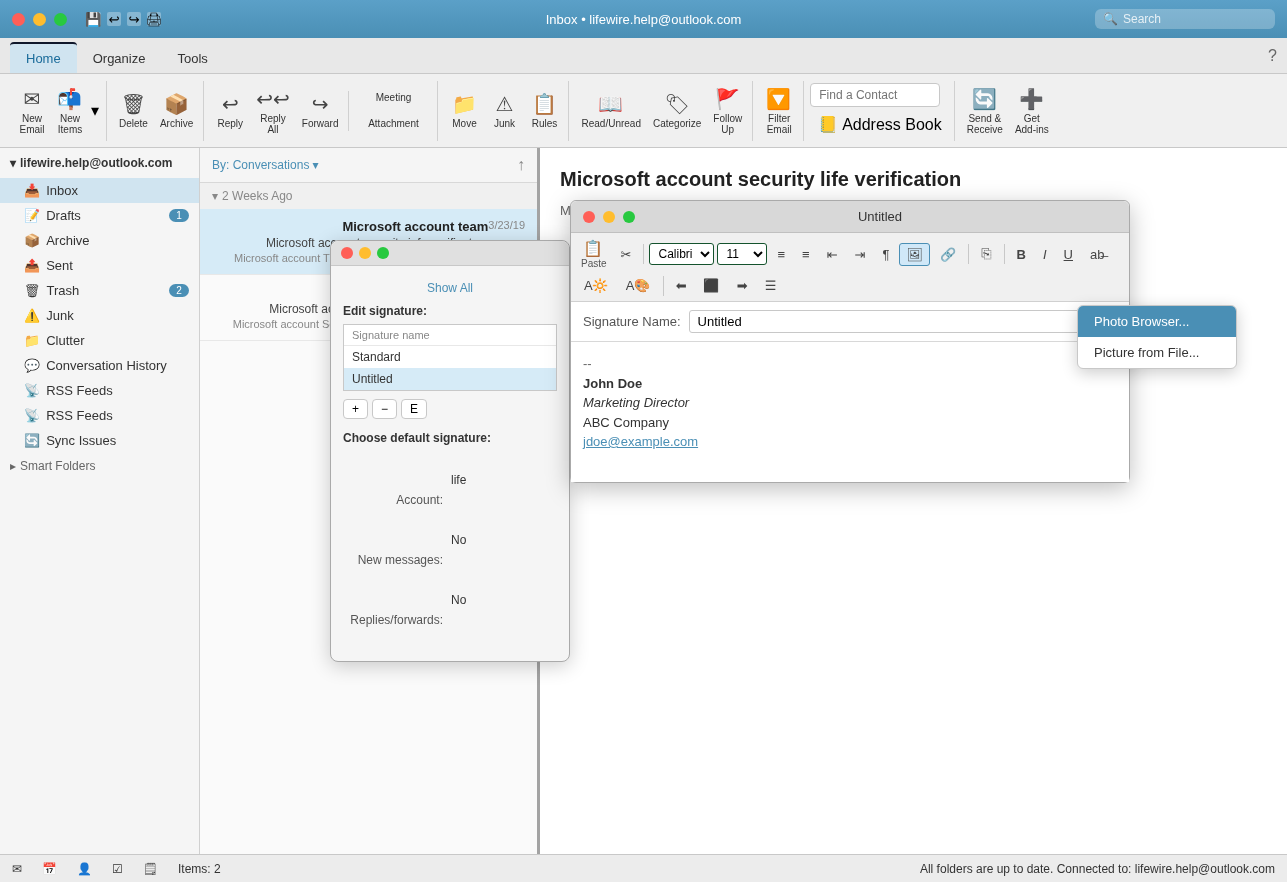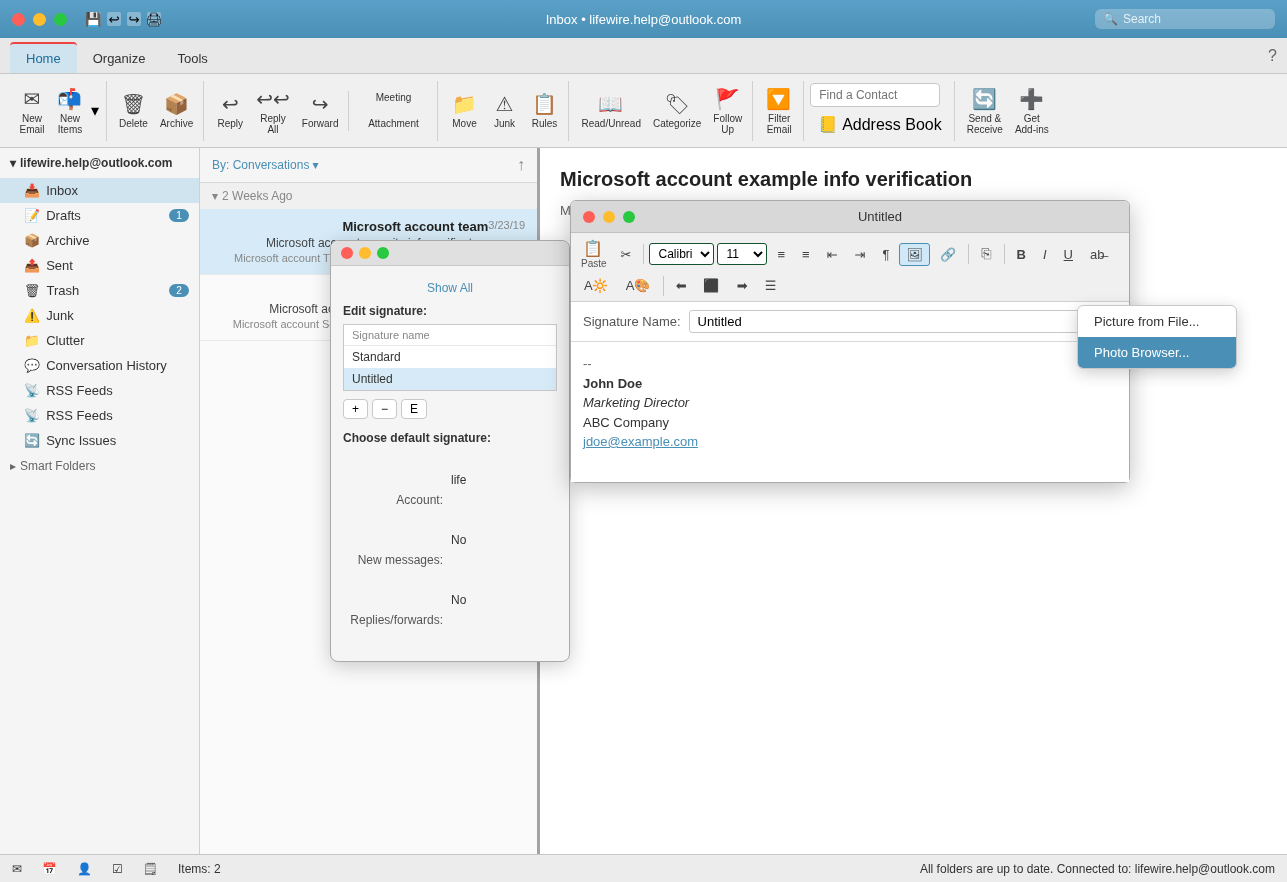--- a/index.html
+++ b/index.html
@@ -51,21 +51,21 @@
       padding: 7px 16px;
       font-size: 13px;
       cursor: pointer;
       border-radius: 4px 4px 0 0;
       color: #333;
     }
     .tab.active {
       background: #d0e4f0;
       font-weight: 500;
       color: #1a6b9a;
-      border-top: 2px solid #ef4444;
+      border-top: 2px solid #0f172a;
     }
     .help-icon { margin-left: auto; color: #666; font-size: 16px; cursor: pointer; padding-bottom: 8px; }
 
     
     .toolbar {
       height: 74px;
       background: #f0f0f0;
       border-bottom: 1px solid #c8c8c8;
       display: flex;
       align-items: center;
@@ -647,21 +647,21 @@
       <div>
         <span class="msg-date">3/23/19</span>
         <div class="msg-sender">Microsoft account team</div>
       </div>
       <div class="msg-subject">Microsoft account security info was ad...</div>
       <div class="msg-preview">Microsoft account Security info was added The fo...</div>
     </div>
   </div>
 
   <div class="email-content">
-    <div class="email-subject">Microsoft account example info verification</div>
+    <div class="email-subject">Microsoft account security life verification</div>
     <div class="email-from">Microsoft account team &lt;account-security-noreply@accountprotection.microsoft.com&gt;</div>
     <div class="security-header">security info</div>
     <div class="email-body">
       <p>was a periodic security</p>
       <p>rovide a code every</p>
       <p>. We'll never use this</p>
       <p>ever a problem with</p>
     </div>
   </div>
 </div>
@@ -756,22 +756,22 @@
   <div class="sig-content-area">
     <div class="sig-sep">--</div>
     <div class="sig-name">John Doe</div>
     <div class="sig-title">Marketing Director</div>
     <div>ABC Company</div>
     <div class="sig-email">jdoe@example.com</div>
   </div>
 </div>
 
 <div class="dropdown-menu">
+  <div class="dropdown-item hovered">Photo Browser...</div>
   <div class="dropdown-item">Picture from File...</div>
-  <div class="dropdown-item hovered">Photo Browser...</div>
 </div>
 
 <div class="status-bar">
   <div style="display:flex;gap:20px;align-items:center;">
     <span style="cursor:pointer;">✉</span>
     <span style="cursor:pointer;">📅</span>
     <span style="cursor:pointer;">👤</span>
     <span style="cursor:pointer;">☑</span>
     <span style="cursor:pointer;">🗒</span>
   </div>

